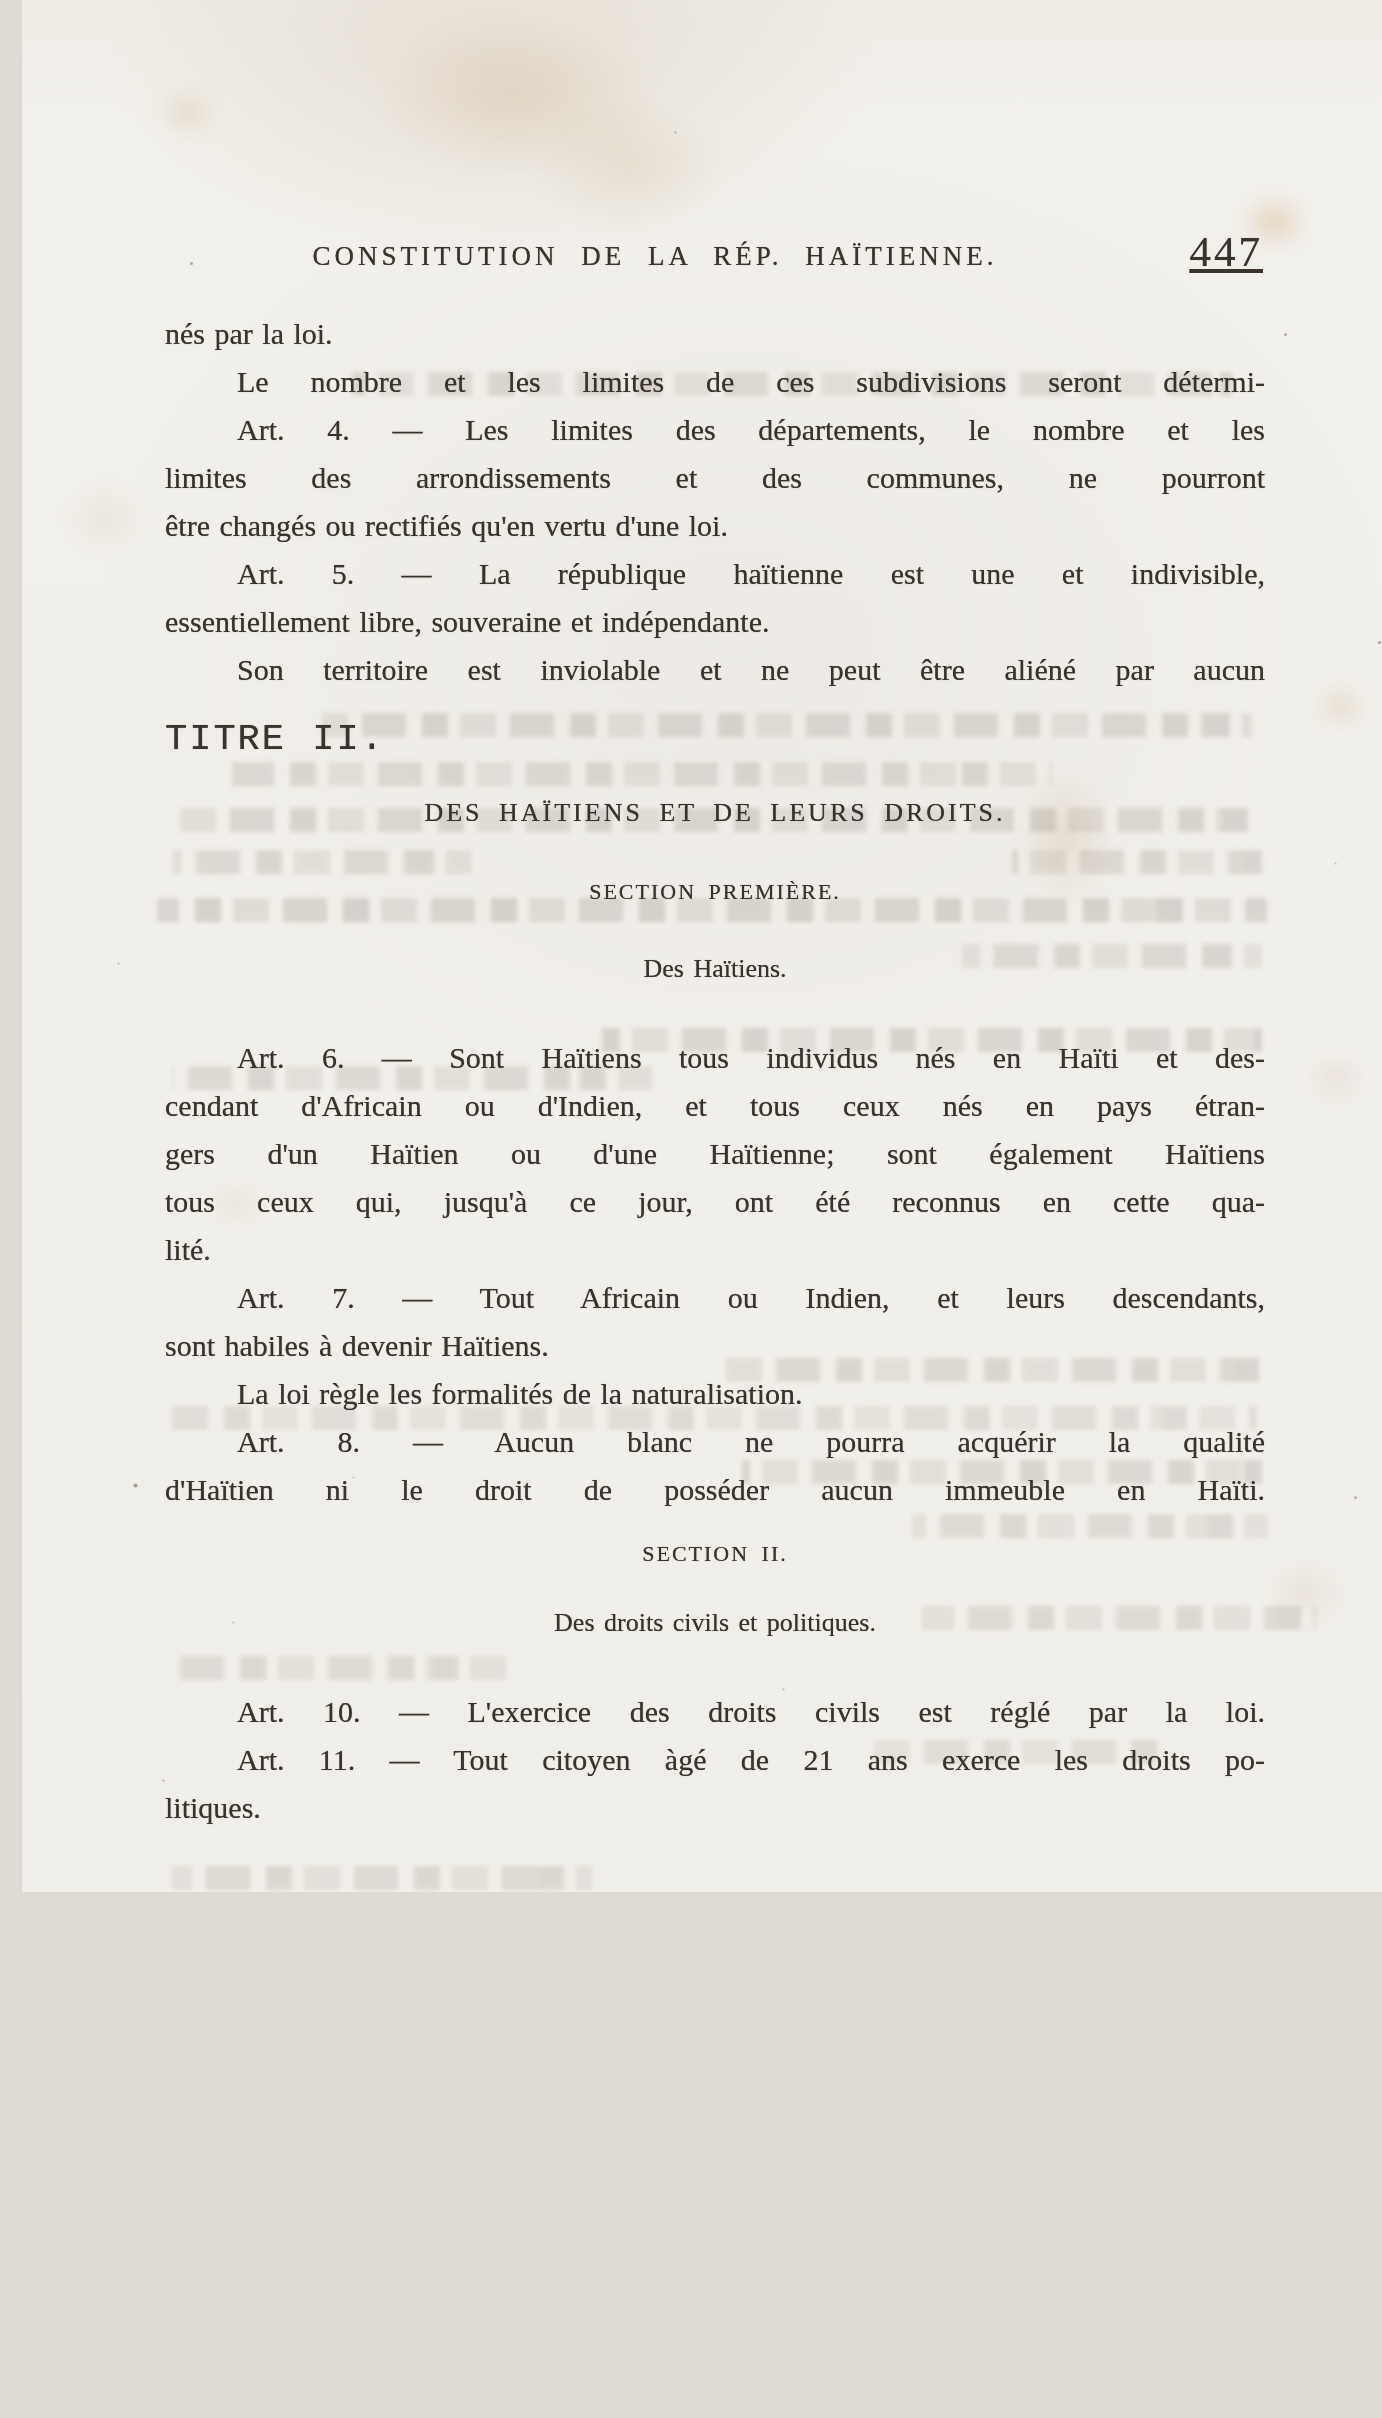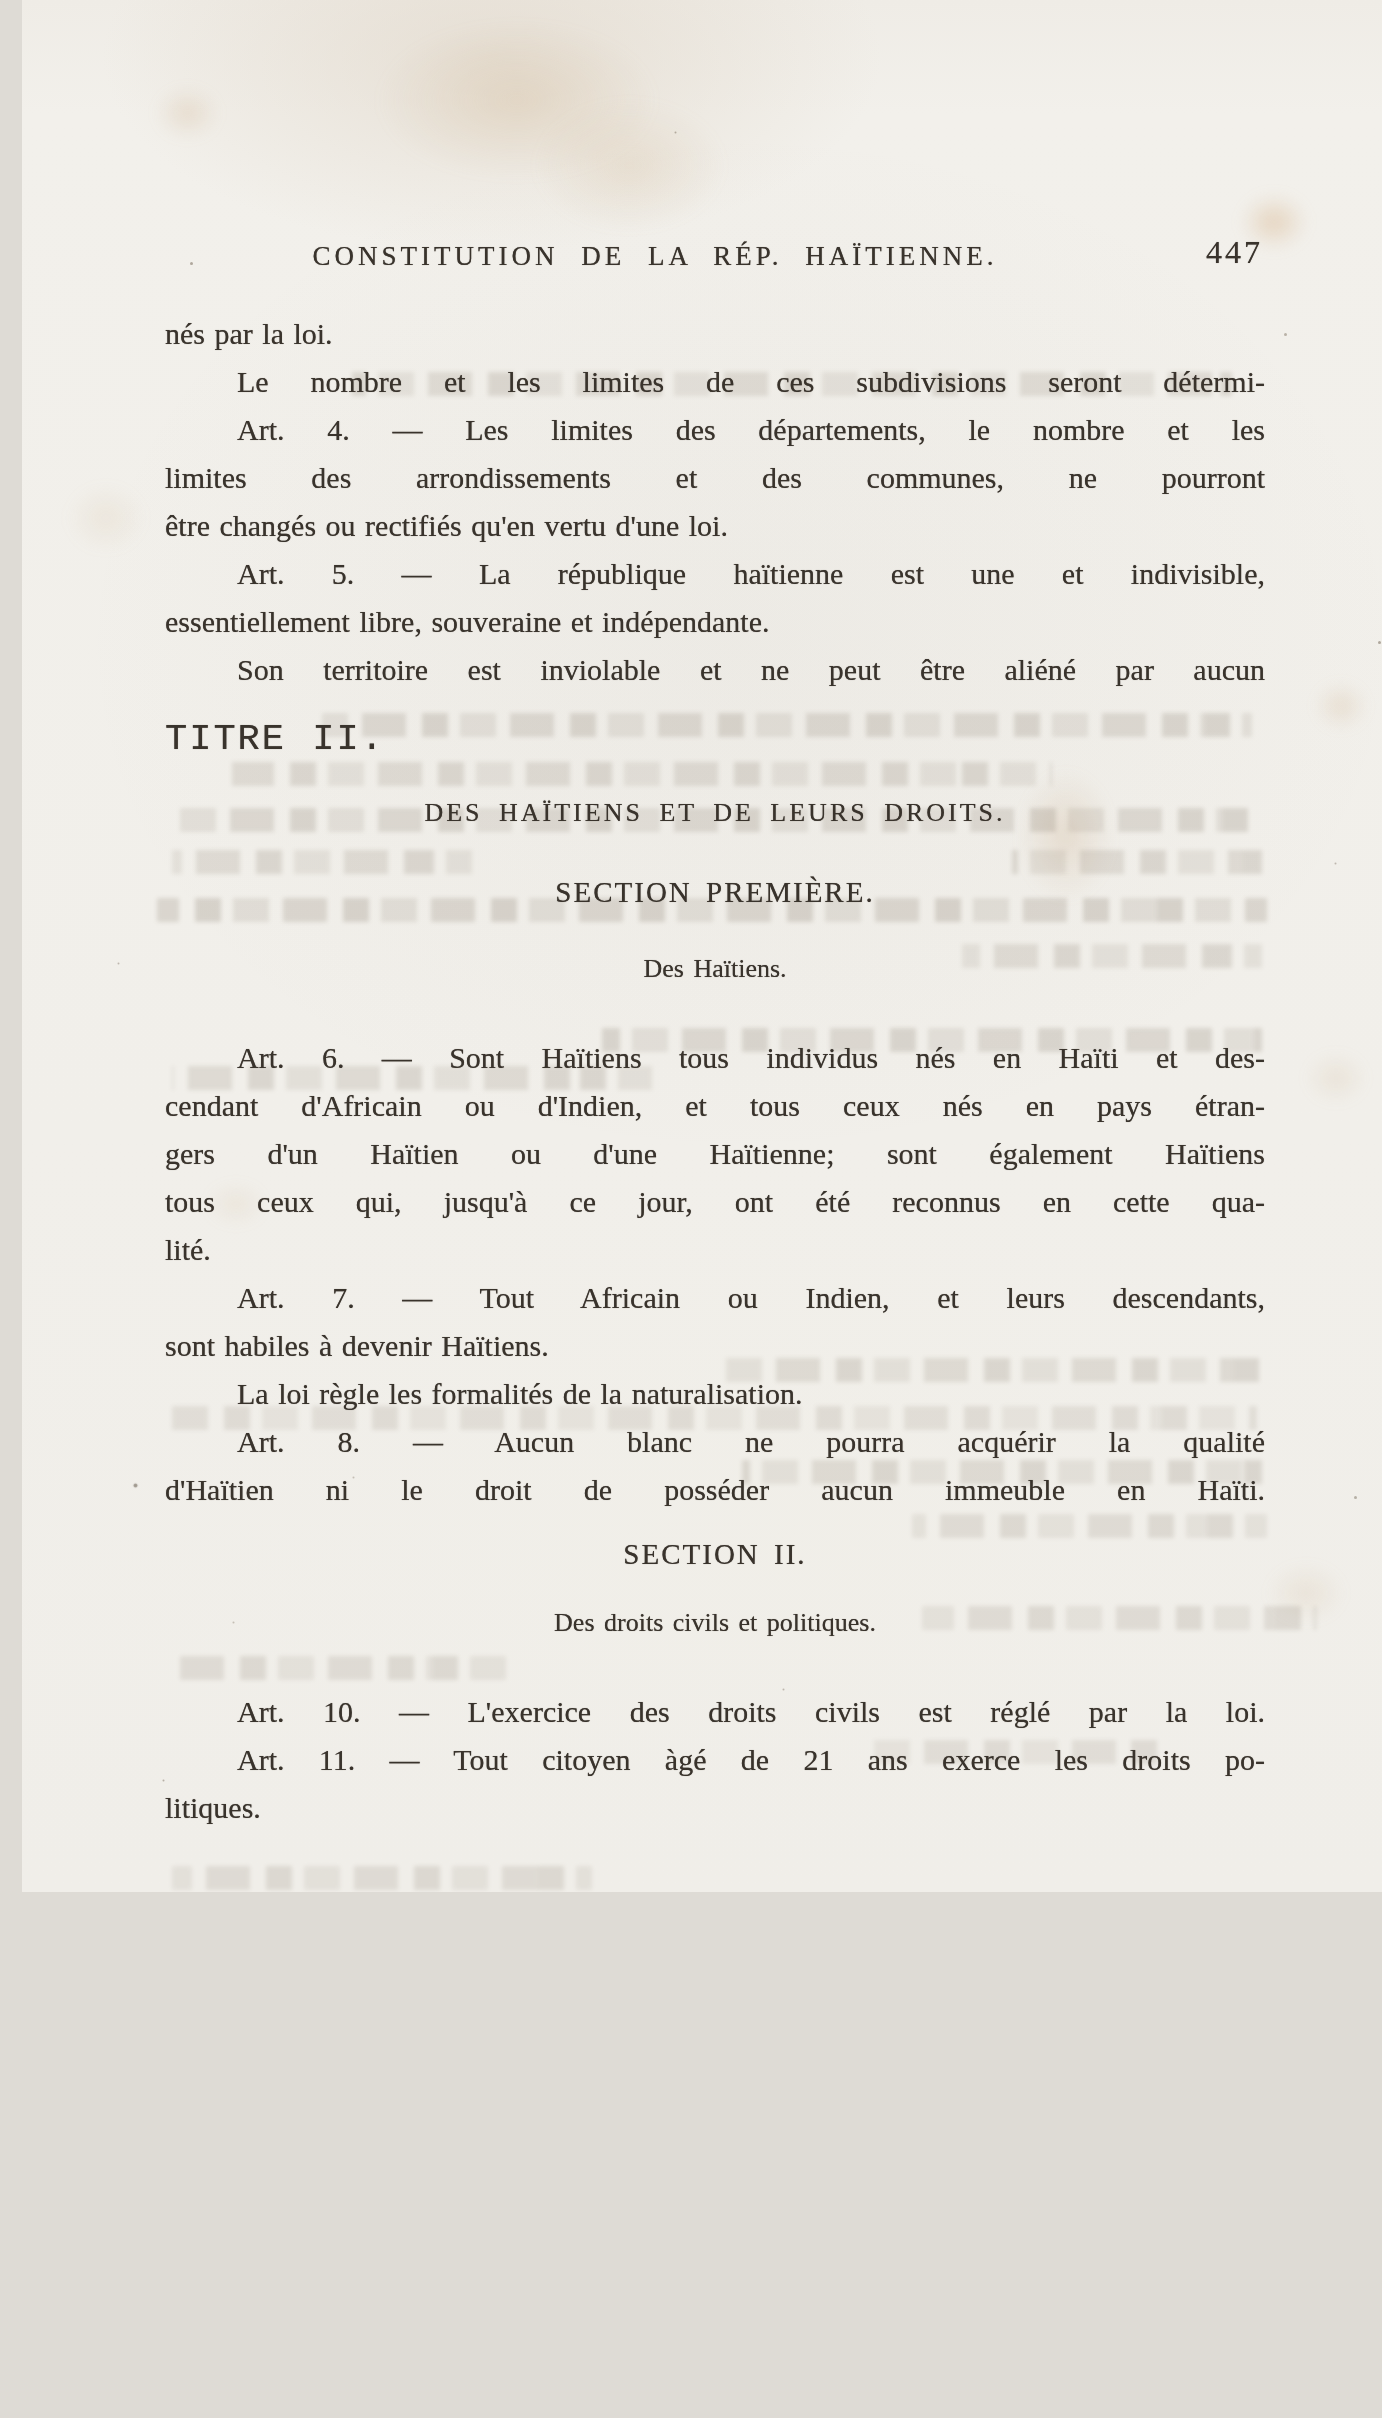--- a/index.html
+++ b/index.html
@@ -19,28 +19,28 @@
     margin-left:22px;
   }
   
   #column{
     position:absolute;left:143px;top:238px;width:1100px;
     font-size:30px;line-height:48px;word-spacing:2px;
     text-shadow:0 0 .7px rgba(57,51,44,.75);
   }
   .running-header{position:relative;height:34px;line-height:34px;margin-bottom:38px;text-align:center;}
   .rh-title{font-size:27px;letter-spacing:4px;word-spacing:12px;margin-right:120px;}
-  .rh-page{position:absolute;right:2px;top:-3px;font-size:32px;letter-spacing:3px;}
+  .rh-page{position:absolute;right:2px;top:-3px;font-size:43px;letter-spacing:3px;text-decoration:underline;}
   .para{margin:0;}
   .bline{white-space:normal;}
   .bline.indent{text-indent:72px;}
   .bline.jl{text-align:justify;text-align-last:justify;}
   .h-titre{text-align:left;font-size:37px;line-height:46px;letter-spacing:2px;margin:22px 0 34px;font-family:Liberation Mono, monospace;}
   .h-caps{text-align:center;font-size:26px;line-height:34px;letter-spacing:3px;word-spacing:7px;margin:0 0 46px;}
-  .h-section{text-align:center;font-size:29px;line-height:32px;letter-spacing:2px;word-spacing:5px;margin:0 0 44px;}
+  .h-section{text-align:center;font-size:22px;line-height:32px;letter-spacing:2px;word-spacing:5px;margin:0 0 44px;}
   .para + .h-section{margin-top:24px;margin-bottom:36px;}
   .h-subtitle{text-align:center;font-size:26px;line-height:34px;word-spacing:3px;margin:0 0 48px;font-family:Liberation Serif, serif;}
   
   .stain{position:absolute;border-radius:50%;filter:blur(7px);pointer-events:none;}
   
   .ghost{
     position:absolute;height:24px;filter:blur(2.3px);pointer-events:none;
     background:repeating-linear-gradient(90deg,
       rgba(112,98,80,.34) 0 26px, rgba(112,98,80,0) 26px 38px,
       rgba(112,98,80,.22) 38px 74px, rgba(112,98,80,0) 74px 88px,

